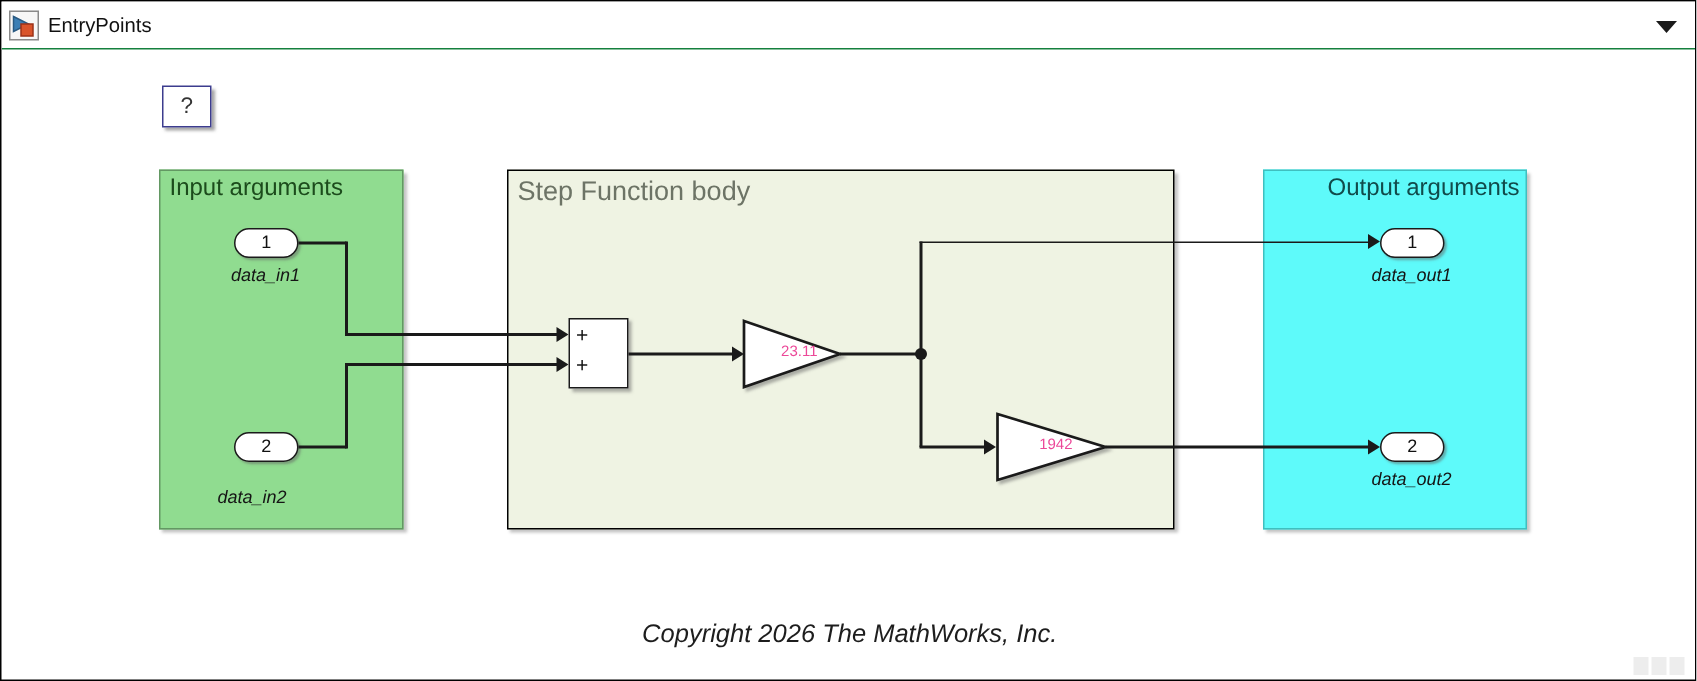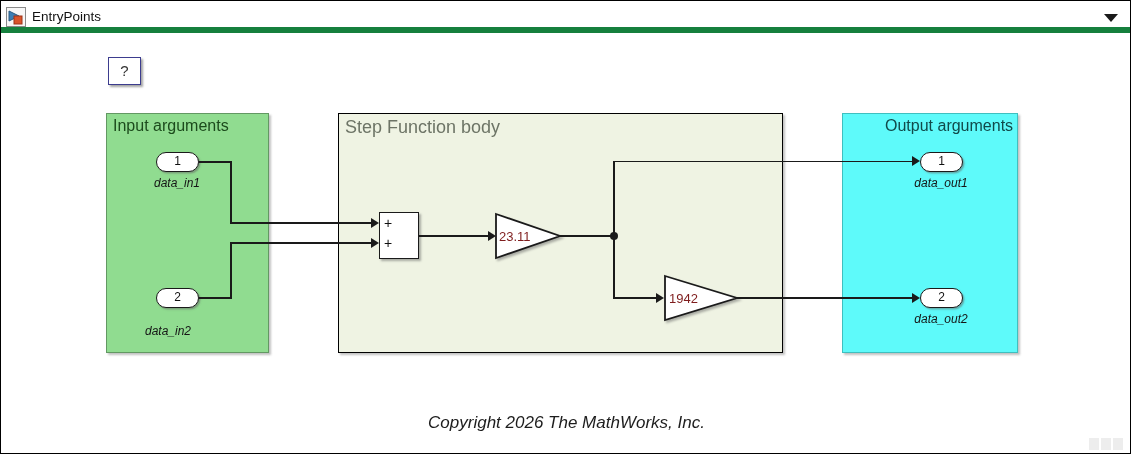--- a/index.html
+++ b/index.html
@@ -4,21 +4,21 @@
 <style>
   * { margin:0; padding:0; box-sizing:border-box; }
   html,body { font-family:"Liberation Sans", sans-serif; background:#fff; }
   #stage {
     position:relative; width:1131px; height:454px;
     background:#ffffff; border:1px solid #000; overflow:hidden;
   }
   
   #header {
     position:absolute; left:0; top:0; width:100%; height:32px;
-    background:#ffffff; border-bottom:6px solid #15803d;
+    background:#ffffff; border-bottom:1px solid #15803d;
   }
   #model-icon {
     position:absolute; left:5px; top:6px; width:20px; height:20px;
     background:#f7f7f7; border:1px solid #8a8a8a;
   }
   #header-title {
     position:absolute; left:31px; top:0; height:32px; line-height:31px;
     font-size:13.5px; color:#111;
   }
   #header-caret {
@@ -67,21 +67,21 @@
     background:#fff; border:1.6px solid #1a1a1a;
     box-shadow:2px 2px 2px rgba(100,100,100,.5);
   }
   #sum-block .sign { position:absolute; left:4px; font-size:14px; color:#111; }
   #sum-sign-top { top:2px; }
   #sum-sign-bottom { top:22px; }
   
   .gain-svg { position:absolute; overflow:visible; filter:drop-shadow(2px 2px 1px rgba(100,100,100,.5)); }
   #gain1-svg { left:494px; top:212px; }
   #gain2-svg { left:663px; top:274px; }
-  .gain-text { position:absolute; font-size:13px; color:#7f1d1d; text-align:left; }
+  .gain-text { position:absolute; font-size:10px; color:#ec4899; text-align:right; }
   #gain1-text { left:498px; top:228px; width:46px; }
   #gain2-text { left:668px; top:290px; width:46px; }
   
   .wire { position:absolute; background:#1a1a1a; }
   .arrow {
     position:absolute; width:0; height:0;
     border-top:5px solid transparent; border-bottom:5px solid transparent;
     border-left:8px solid #1a1a1a;
   }
   #junction { position:absolute; left:609px; top:231px; width:8px; height:8px; background:#1a1a1a; border-radius:50%; }

